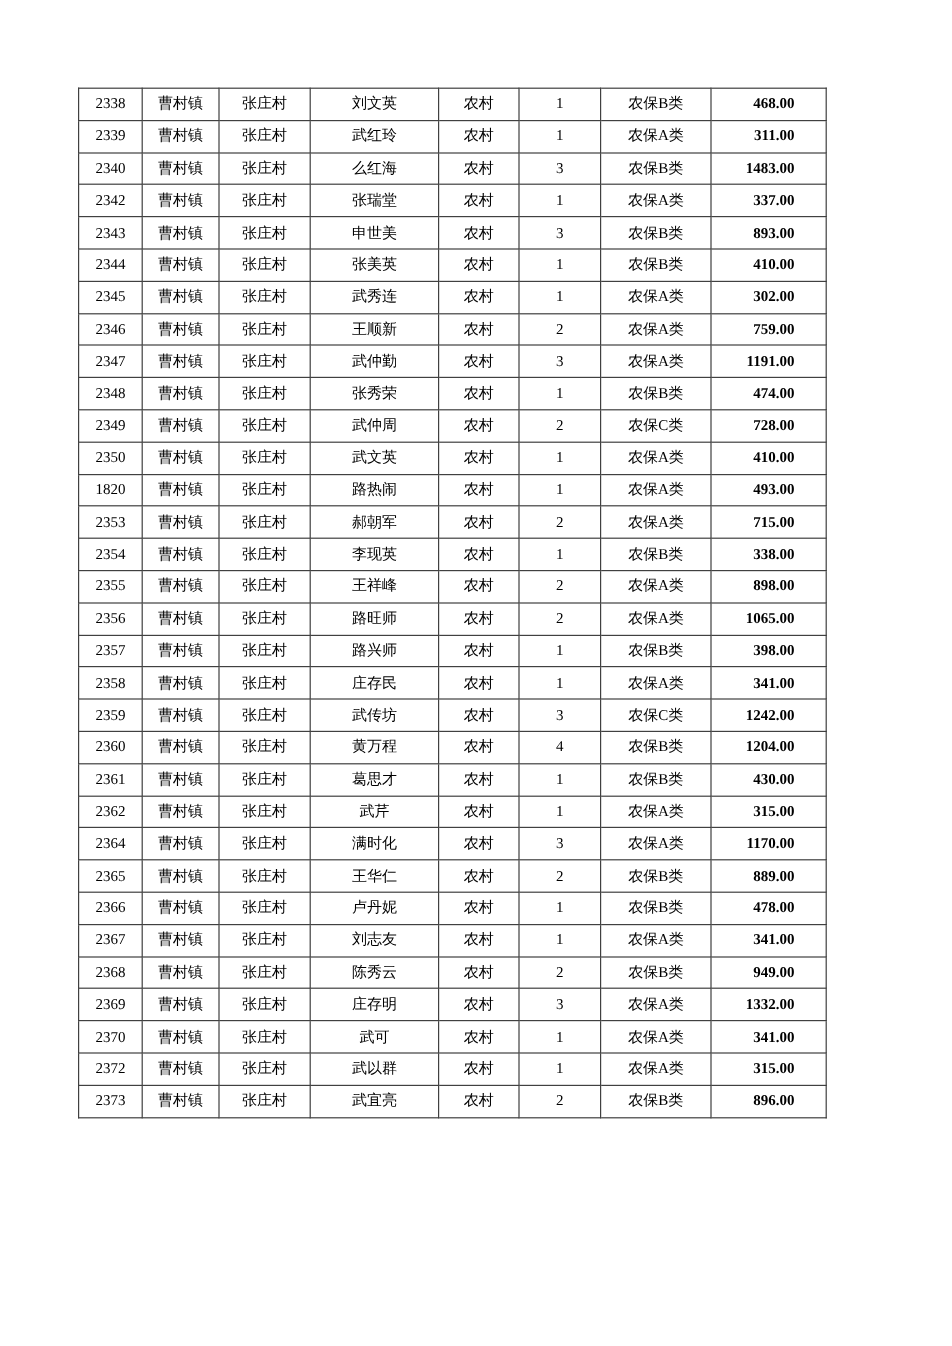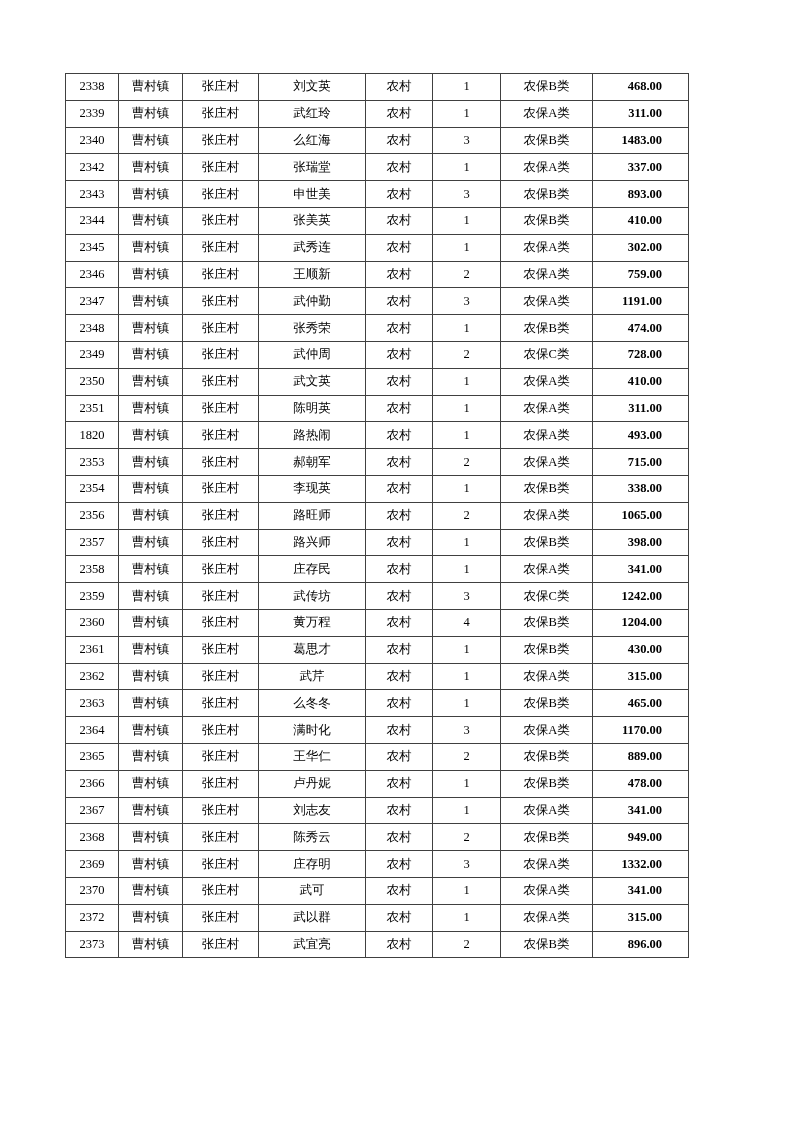--- a/index.html
+++ b/index.html
@@ -182,30 +182,20 @@
     <td class="cell-serial">2350</td>
     <td class="cell-town">曹村镇</td>
     <td class="cell-village">张庄村</td>
     <td class="cell-name">武文英</td>
     <td class="cell-household">农村</td>
     <td class="cell-count">1</td>
     <td class="cell-insurance">农保A类</td>
     <td class="cell-amount">410.00</td>
   </tr>
         <tr>
-    <td class="cell-serial">2351</td>
-    <td class="cell-town">曹村镇</td>
-    <td class="cell-village">张庄村</td>
-    <td class="cell-name">陈明英</td>
-    <td class="cell-household">农村</td>
-    <td class="cell-count">1</td>
-    <td class="cell-insurance">农保A类</td>
-    <td class="cell-amount">311.00</td>
-  </tr>
-        <tr>
     <td class="cell-serial">1820</td>
     <td class="cell-town">曹村镇</td>
     <td class="cell-village">张庄村</td>
     <td class="cell-name">路热闹</td>
     <td class="cell-household">农村</td>
     <td class="cell-count">1</td>
     <td class="cell-insurance">农保A类</td>
     <td class="cell-amount">493.00</td>
   </tr>
         <tr>
@@ -220,20 +210,30 @@
   </tr>
         <tr>
     <td class="cell-serial">2354</td>
     <td class="cell-town">曹村镇</td>
     <td class="cell-village">张庄村</td>
     <td class="cell-name">李现英</td>
     <td class="cell-household">农村</td>
     <td class="cell-count">1</td>
     <td class="cell-insurance">农保B类</td>
     <td class="cell-amount">338.00</td>
+  </tr>
+        <tr>
+    <td class="cell-serial">2355</td>
+    <td class="cell-town">曹村镇</td>
+    <td class="cell-village">张庄村</td>
+    <td class="cell-name">王祥峰</td>
+    <td class="cell-household">农村</td>
+    <td class="cell-count">2</td>
+    <td class="cell-insurance">农保A类</td>
+    <td class="cell-amount">898.00</td>
   </tr>
         <tr>
     <td class="cell-serial">2356</td>
     <td class="cell-town">曹村镇</td>
     <td class="cell-village">张庄村</td>
     <td class="cell-name">路旺师</td>
     <td class="cell-household">农村</td>
     <td class="cell-count">2</td>
     <td class="cell-insurance">农保A类</td>
     <td class="cell-amount">1065.00</td>
@@ -290,30 +290,20 @@
   </tr>
         <tr>
     <td class="cell-serial">2362</td>
     <td class="cell-town">曹村镇</td>
     <td class="cell-village">张庄村</td>
     <td class="cell-name">武芹</td>
     <td class="cell-household">农村</td>
     <td class="cell-count">1</td>
     <td class="cell-insurance">农保A类</td>
     <td class="cell-amount">315.00</td>
-  </tr>
-        <tr>
-    <td class="cell-serial">2363</td>
-    <td class="cell-town">曹村镇</td>
-    <td class="cell-village">张庄村</td>
-    <td class="cell-name">么冬冬</td>
-    <td class="cell-household">农村</td>
-    <td class="cell-count">1</td>
-    <td class="cell-insurance">农保B类</td>
-    <td class="cell-amount">465.00</td>
   </tr>
         <tr>
     <td class="cell-serial">2364</td>
     <td class="cell-town">曹村镇</td>
     <td class="cell-village">张庄村</td>
     <td class="cell-name">满时化</td>
     <td class="cell-household">农村</td>
     <td class="cell-count">3</td>
     <td class="cell-insurance">农保A类</td>
     <td class="cell-amount">1170.00</td>

